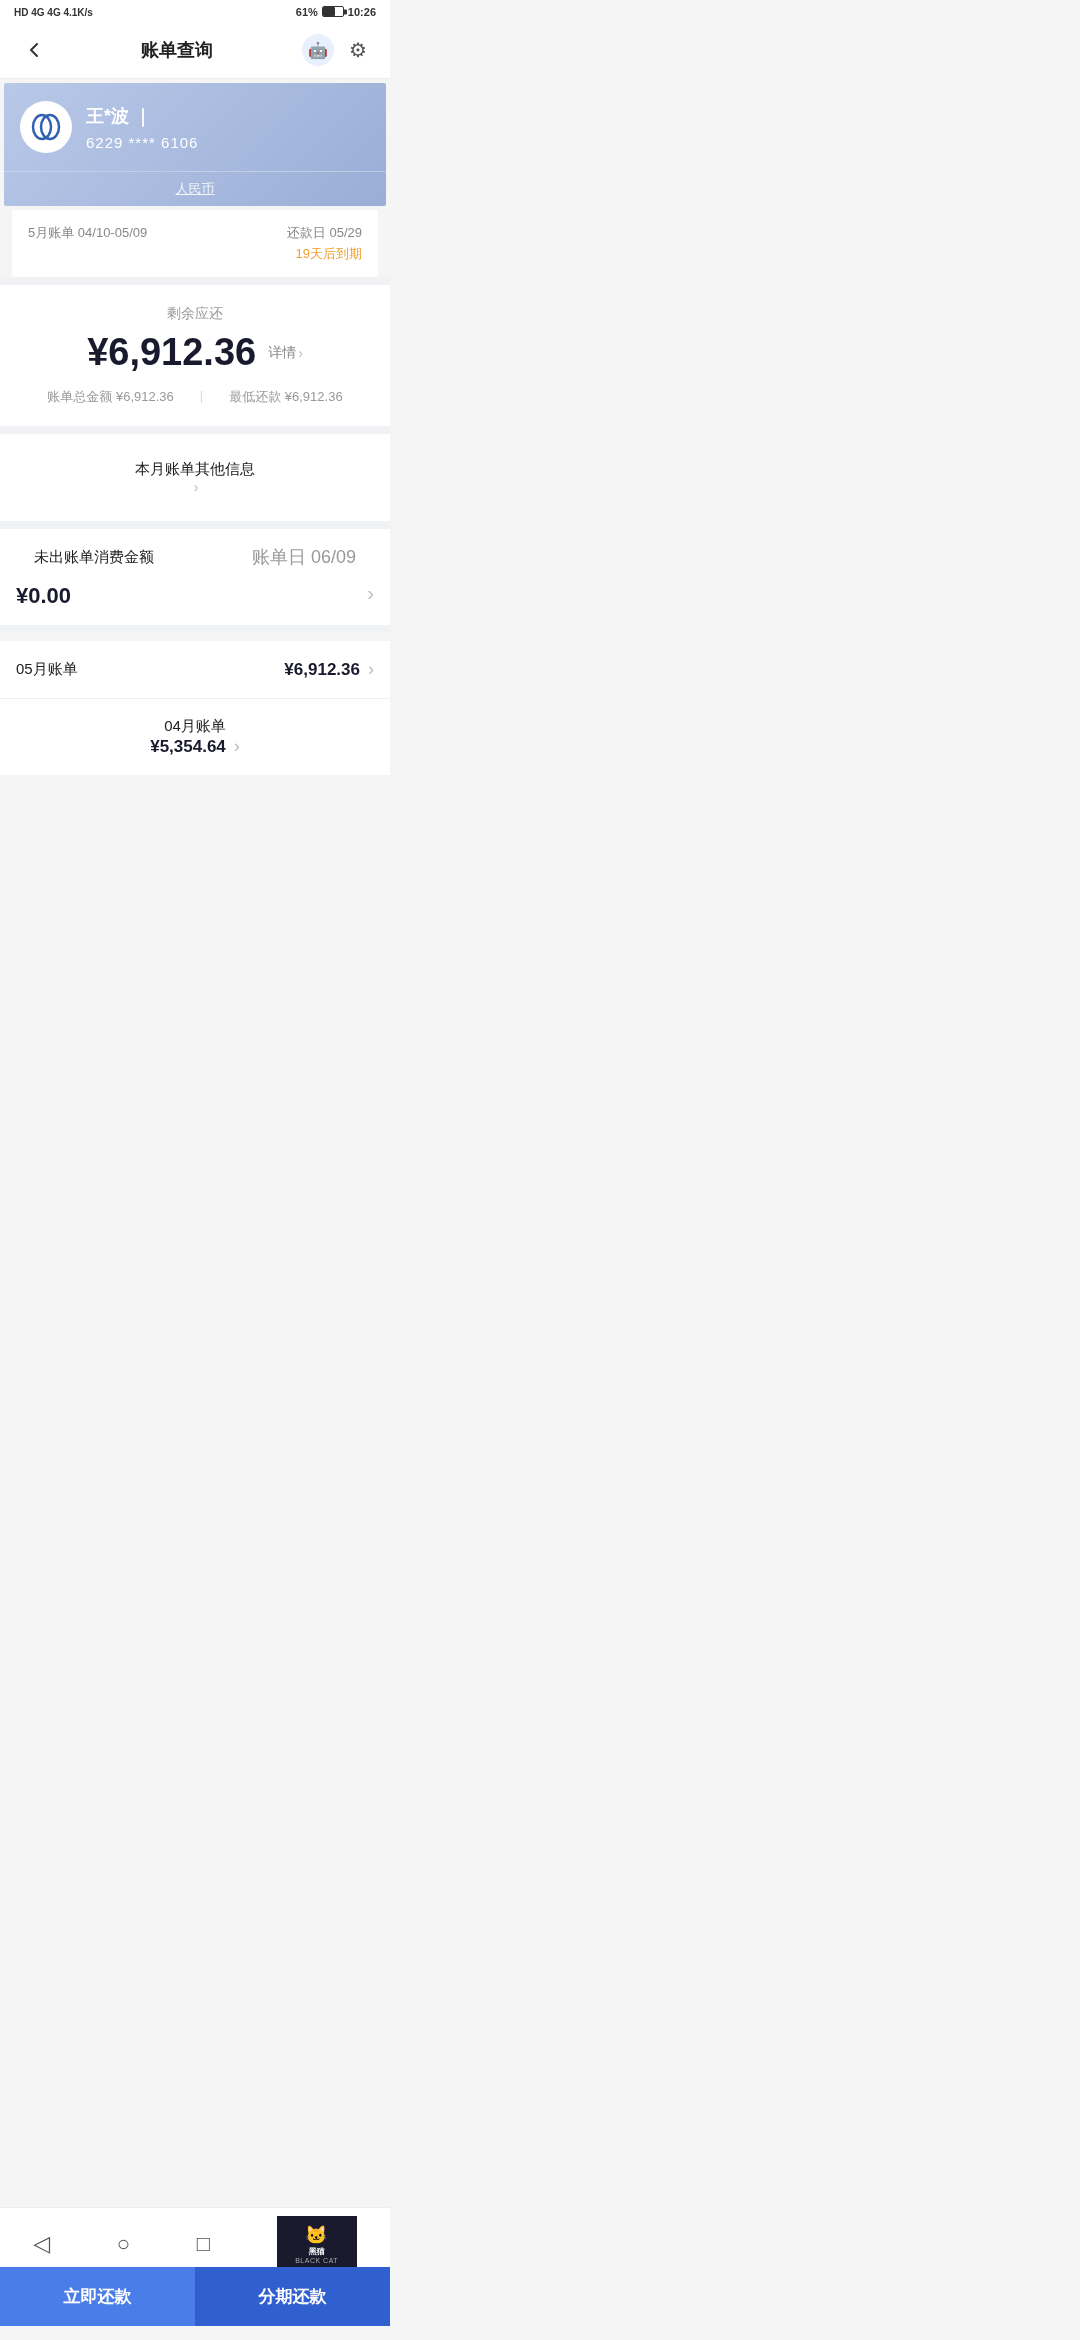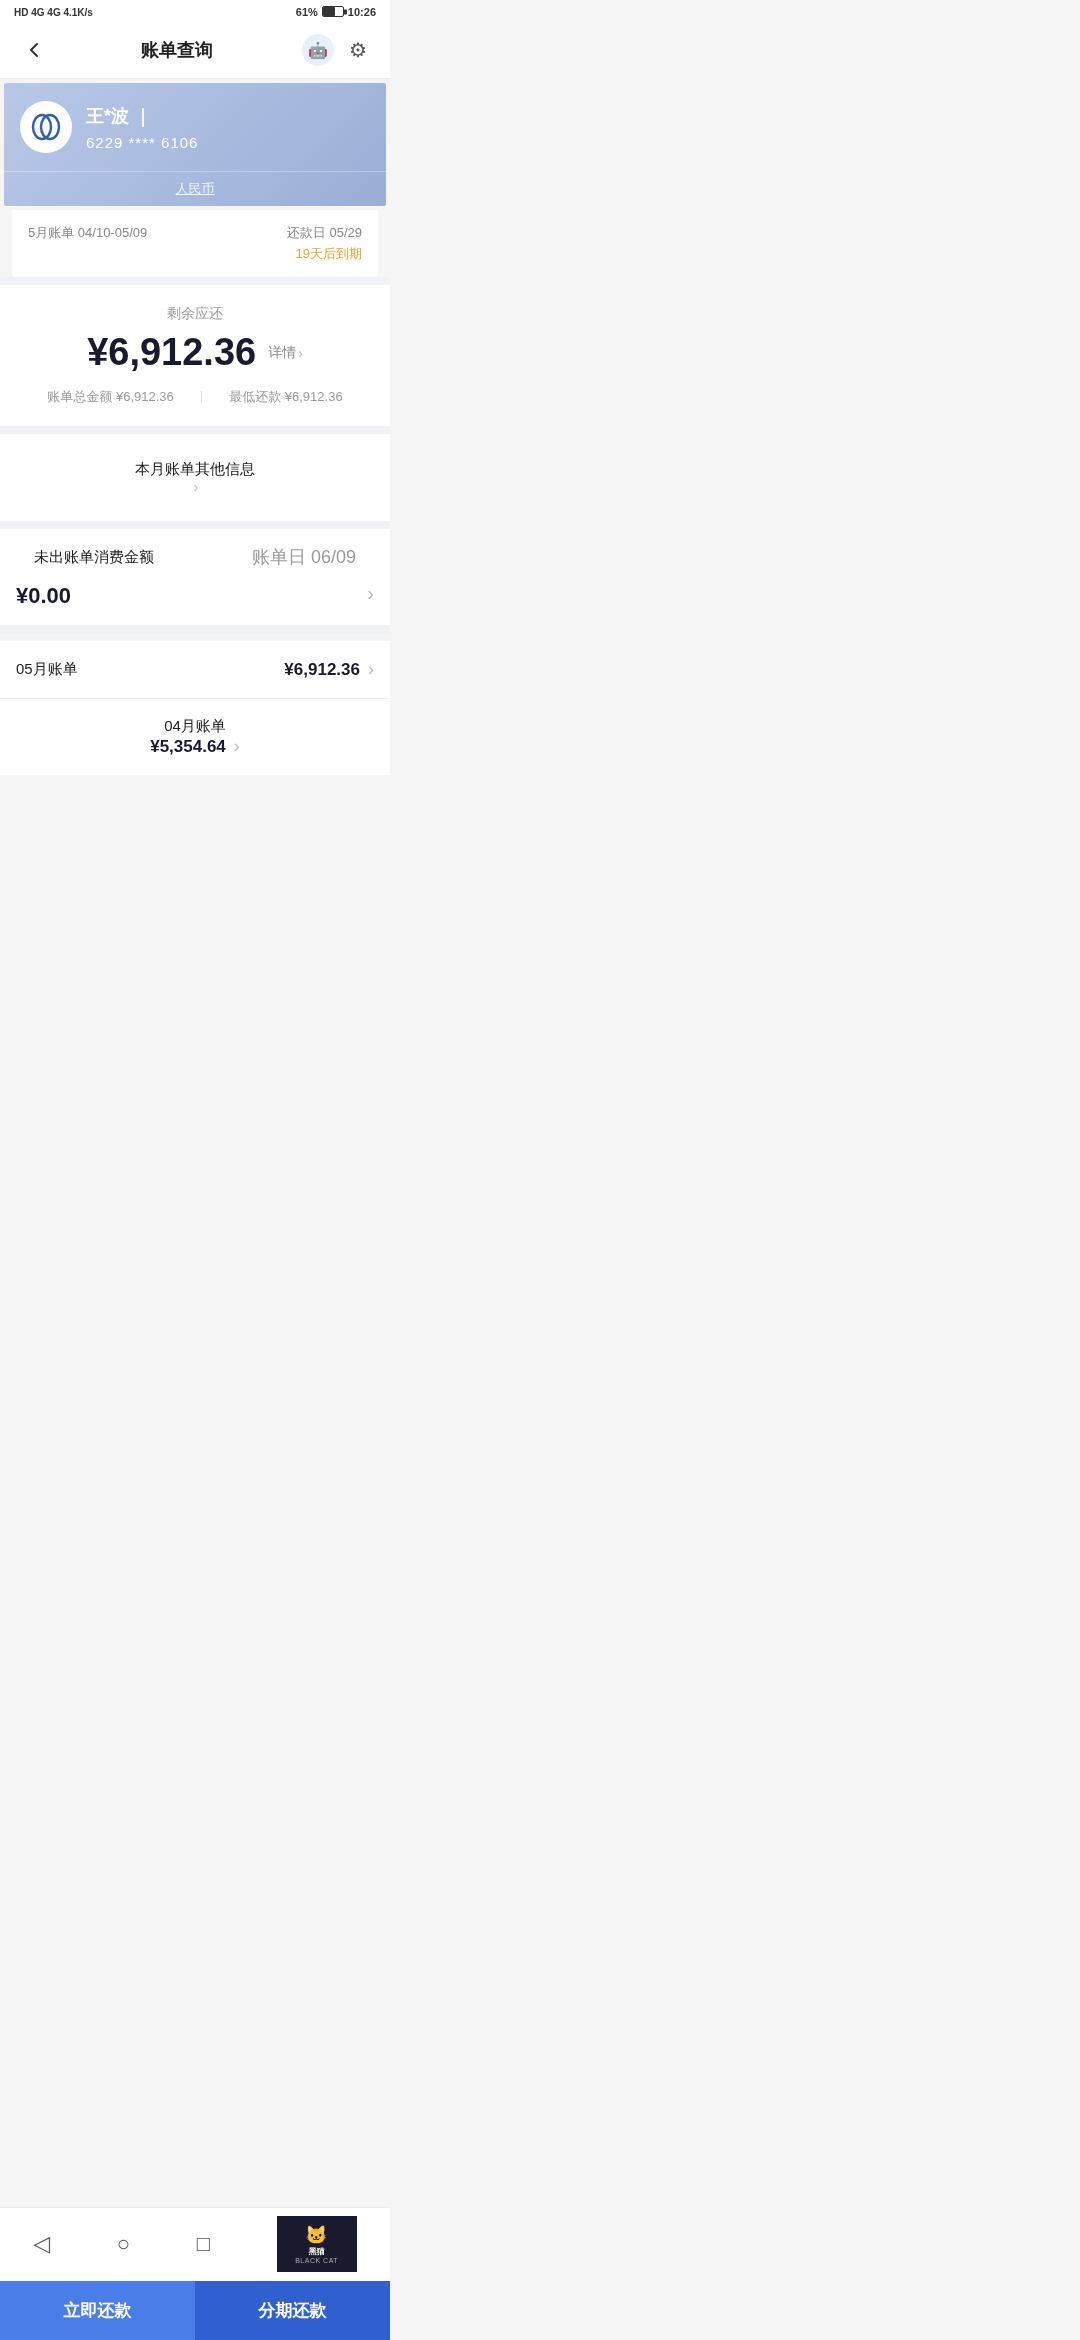--- a/index.html
+++ b/index.html
@@ -310,21 +310,21 @@
     }
     .bill-amount {
       font-size: 17px;
       font-weight: 600;
       color: #1a1a2e;
     }
 
     
     .bottom-bar {
       position: fixed;
-      bottom: 0;
+      bottom: 14px;
       left: 0;
       width: 390px;
       display: flex;
     }
     .btn-pay-now {
       flex: 1;
       background: #4a7de8;
       color: #fff;
       font-size: 17px;
       font-weight: 600;

